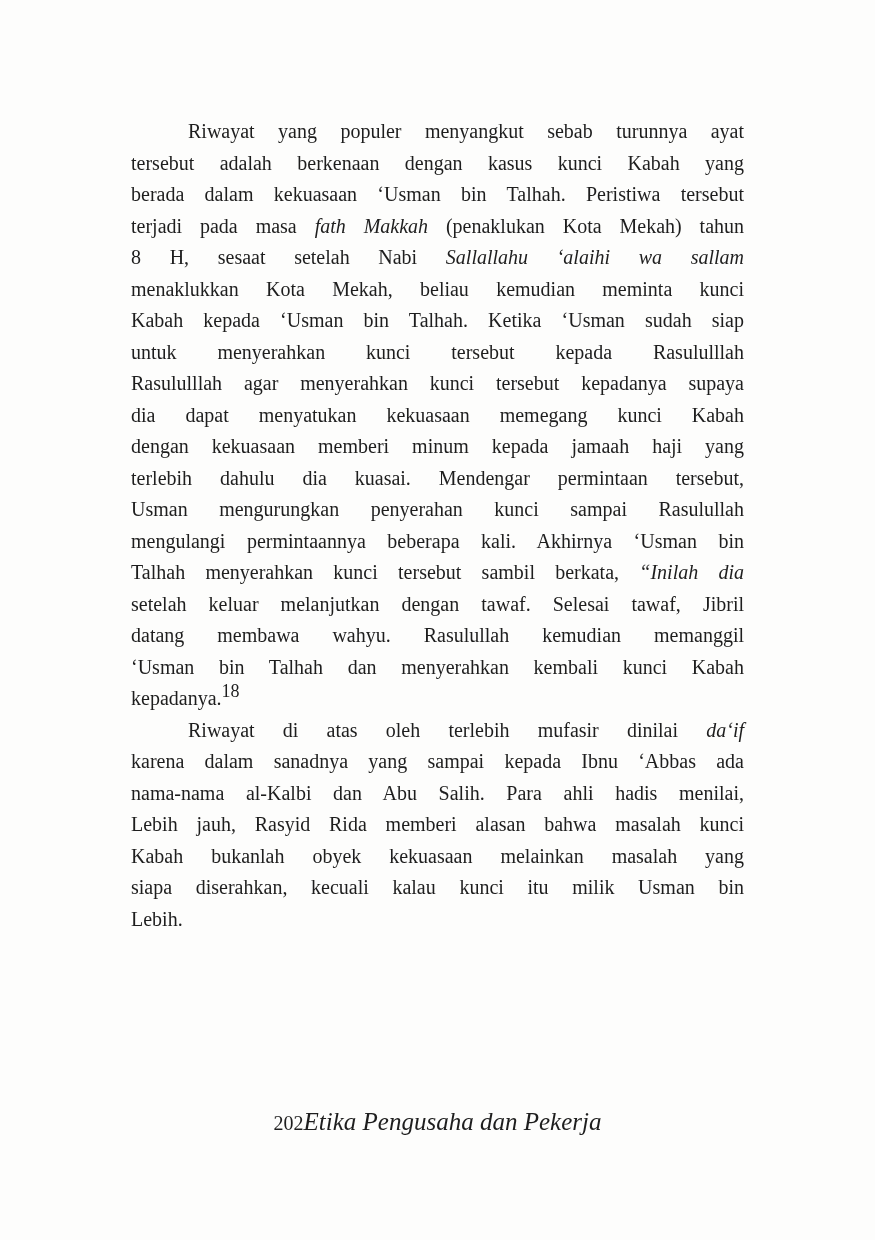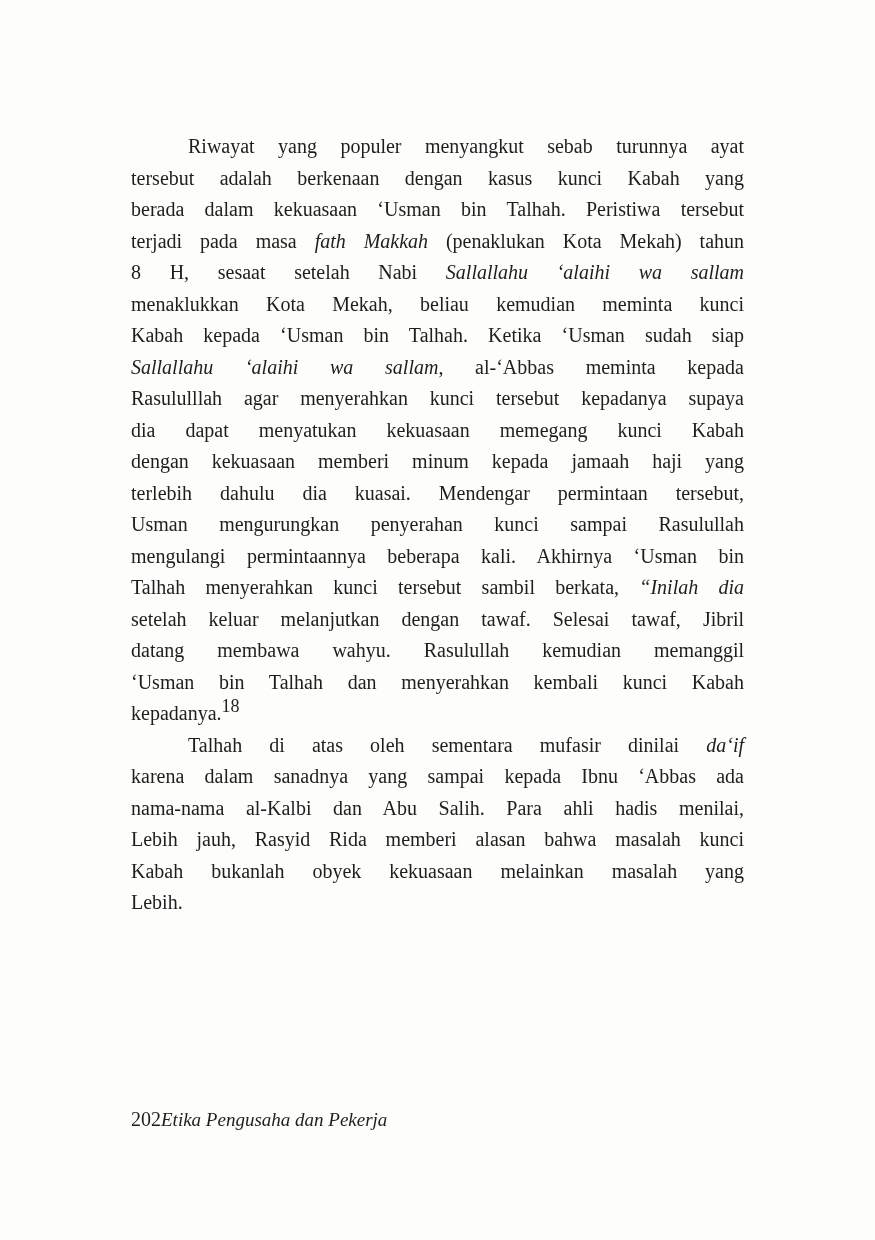--- a/index.html
+++ b/index.html
@@ -10,21 +10,21 @@
     height: 1240px;
     margin: 0 auto;
     background: #fdfdfc;
     overflow: hidden;
     color: #1e1e1e;
     font-family: "Liberation Serif", "DejaVu Serif", serif;
   }
   .body-text {
     position: absolute;
     left: 131px;
-    top: 131px;
+    top: 116px;
     width: 613px;
     font-size: 20px;
     line-height: 31.5px;
   }
   .para { margin: 0; }
   .line {
     text-align: justify;
     text-align-last: justify;
     text-justify: inter-word;
     white-space: normal;
@@ -38,58 +38,59 @@
     vertical-align: baseline;
     position: relative;
     top: -8px;
   }
   .footer {
     position: absolute;
     left: 131px;
     width: 613px;
     top: 1108px;
     display: flex;
-    justify-content: flex-start;
+    justify-content: center;
     align-items: baseline;
   }
   .page-number { font-size: 20px; }
-  .running-title { font-size: 19px; font-style: italic; }
+  .running-title { font-size: 25px; font-style: italic; }
 </style>
 </head>
 <body>
 
 <div class="page">
   <div class="body-text">
       <div class="para">
         <div class="line indent"><span>Riwayat yang populer menyangkut sebab turunnya ayat</span></div>
         <div class="line"><span>tersebut adalah berkenaan dengan kasus kunci Kabah yang</span></div>
         <div class="line"><span>berada dalam kekuasaan ‘Usman bin Talhah. Peristiwa tersebut</span></div>
         <div class="line"><span>terjadi pada masa </span><span class="italic">fath Makkah</span><span> (penaklukan Kota Mekah) tahun</span></div>
         <div class="line"><span>8 H, sesaat setelah Nabi </span><span class="italic">Sallallahu ‘alaihi wa sallam</span></div>
         <div class="line"><span>menaklukkan Kota Mekah, beliau kemudian meminta kunci</span></div>
         <div class="line"><span>Kabah kepada ‘Usman bin Talhah. Ketika ‘Usman sudah siap</span></div>
-        <div class="line"><span class="italic">Sallallahu ‘alaihi wa sallam</span><span>, al-‘Abbas meminta kepada</span></div>
+        <div class="line"><span>untuk menyerahkan kunci tersebut kepada Rasululllah</span></div>
         <div class="line"><span>Rasululllah agar menyerahkan kunci tersebut kepadanya supaya</span></div>
         <div class="line"><span>dia dapat menyatukan kekuasaan memegang kunci Kabah</span></div>
         <div class="line"><span>dengan kekuasaan memberi minum kepada jamaah haji yang</span></div>
         <div class="line"><span>terlebih dahulu dia kuasai. Mendengar permintaan tersebut,</span></div>
         <div class="line"><span>Usman mengurungkan penyerahan kunci sampai Rasulullah</span></div>
         <div class="line"><span>mengulangi permintaannya beberapa kali. Akhirnya ‘Usman bin</span></div>
         <div class="line"><span>Talhah menyerahkan kunci tersebut sambil berkata, </span><span class="italic">“Inilah dia</span></div>
         <div class="line"><span>setelah keluar melanjutkan dengan tawaf. Selesai tawaf, Jibril</span></div>
         <div class="line"><span>datang membawa wahyu. Rasulullah kemudian memanggil</span></div>
         <div class="line"><span>‘Usman bin Talhah dan menyerahkan kembali kunci Kabah</span></div>
         <div class="line last"><span>kepadanya.</span><sup class="fnref">18</sup></div>
       </div>
       <div class="para">
-        <div class="line indent"><span>Talhah di atas oleh sementara mufasir dinilai </span><span class="italic">da‘if</span></div>
+        <div class="line indent"><span>Riwayat di atas oleh terlebih mufasir dinilai </span><span class="italic">da‘if</span></div>
         <div class="line"><span>karena dalam sanadnya yang sampai kepada Ibnu ‘Abbas ada</span></div>
         <div class="line"><span>nama-nama al-Kalbi dan Abu Salih. Para ahli hadis menilai,</span></div>
         <div class="line"><span>Lebih jauh, Rasyid Rida memberi alasan bahwa masalah kunci</span></div>
         <div class="line"><span>Kabah bukanlah obyek kekuasaan melainkan masalah yang</span></div>
+        <div class="line"><span>siapa diserahkan, kecuali kalau kunci itu milik Usman bin</span></div>
         <div class="line last"><span>Lebih.</span></div>
       </div>
     </div>
   <div class="footer">
     <span class="page-number">202</span>
     <span class="running-title">Etika Pengusaha dan Pekerja</span>
   </div>
 </div>
 
 </body></html>

